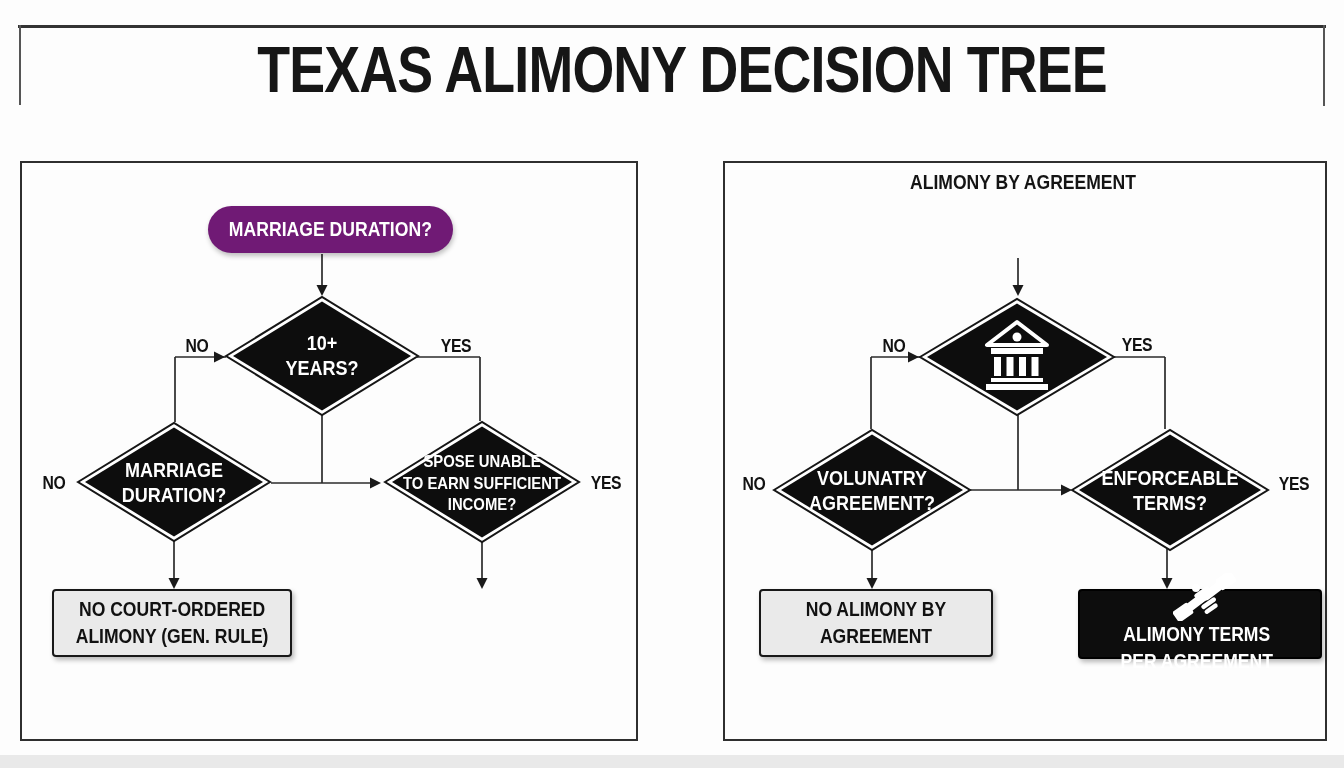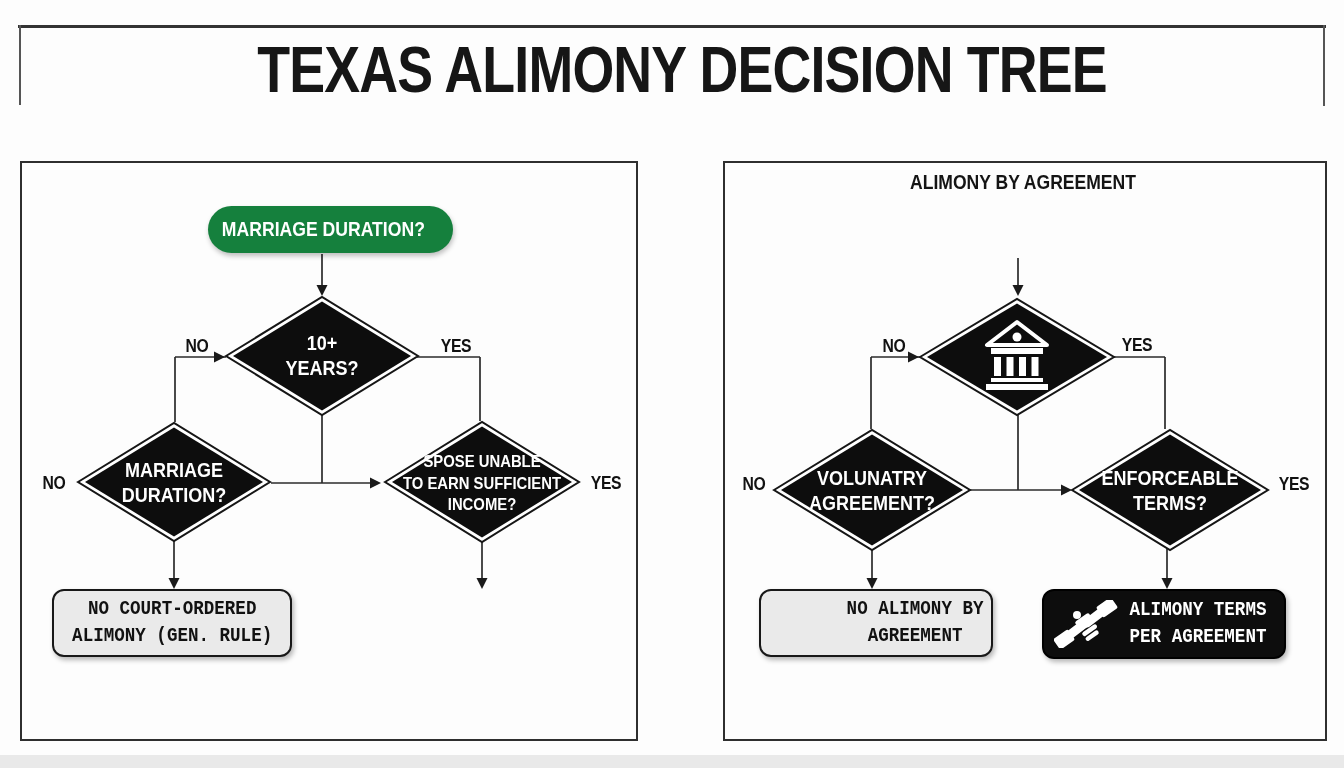--- a/index.html
+++ b/index.html
@@ -5,41 +5,41 @@
   html,body{margin:0;padding:0;background:#fcfcfc;}
   #page{position:relative;width:1344px;height:768px;background:#fdfdfd;overflow:hidden;
         font-family:"Liberation Sans",sans-serif;color:#111;padding-left:24px;}
   
   .band-line{position:absolute;background:#333;}
   #page-title{position:absolute;left:682px;top:70px;transform:translate(-50%,-50%) scaleX(0.84);
         font-size:64px;font-weight:bold;letter-spacing:-1px;white-space:nowrap;color:#161616;}
   
   .panel{position:absolute;border:2px solid #2f2f2f;background:transparent;}
   
-  .pill{position:absolute;background:#15803d;color:#fff;border-radius:27px;
-        display:flex;align-items:center;font-weight:bold;
+  .pill{position:absolute;background:#701a75;color:#fff;border-radius:27px;
+        display:flex;align-items:center;justify-content:center;font-weight:bold;
         box-shadow:1px 3px 5px rgba(0,0,0,.25);}
   .pill .t{transform:scaleX(0.88);white-space:nowrap;}
   
   .lbl{position:absolute;transform:translate(-50%,-50%) scaleX(0.9);font-weight:bold;
         white-space:nowrap;text-align:center;color:#111;}
   .lbl.small{font-size:17.5px;letter-spacing:-0.3px;}
   
   .dtxt{position:absolute;transform:translate(-50%,-50%) scaleX(0.9);text-align:center;
         font-weight:bold;color:#fff;font-size:20px;line-height:25px;white-space:nowrap;}
   .dtxt.three{font-size:16.5px;line-height:21.5px;}
   .dtxt .line{display:block;}
   
-  .obox{position:absolute;border:2.5px solid #181818;border-radius:12px;background:#eaeaea;
+  .obox{position:absolute;border:2.5px solid #181818;border-radius:4px;background:#eaeaea;
         display:flex;flex-direction:column;align-items:center;justify-content:center;
         font-weight:bold;color:#111;font-size:19.5px;line-height:27px;text-align:center;
-        box-shadow:2px 3px 5px rgba(0,0,0,.28);font-family:Liberation Mono, monospace;}
+        box-shadow:2px 3px 5px rgba(0,0,0,.28);}
   .obox .blk{transform:scaleX(0.9);white-space:nowrap;}
   .obox .blk span{display:block;}
-  .obox.dark{background:#0d0d0d;color:#fff;border-color:#000;flex-direction:row;}
+  .obox.dark{background:#0d0d0d;color:#fff;border-color:#000;flex-direction:column;margin-left:36px;}
   .obox.dark .blk{flex:1;text-align:center;}
   #flow-svg{position:absolute;left:0;top:0;}
   #panel-right-header{position:absolute;left:1023px;top:182px;transform:translate(-50%,-50%) scaleX(0.9);
         font-size:19.5px;font-weight:bold;white-space:nowrap;color:#141414;}
   #bottom-strip{position:absolute;left:0;top:755px;width:1344px;height:13px;background:#e9e9e9;}
 </style>
 </head>
 <body>
 
 <div id="page">
@@ -167,21 +167,21 @@
     <span class="line">AGREEMENT?</span>
   </div>
   <div class="lbl small" style="left:754px;top:484px;">NO</div>
 
   <div class="dtxt" style="left:1170px;top:491px;">
     <span class="line">ENFORCEABLE</span>
     <span class="line">TERMS?</span>
   </div>
   <div class="lbl small" style="left:1294px;top:484px;">YES</div>
 
-  <div class="obox" style="left:759px;top:589px;width:230px;height:64px;align-items:flex-end;">
+  <div class="obox" style="left:759px;top:589px;width:230px;height:64px;">
     <div class="blk">
       <span>NO ALIMONY BY</span>
       <span>AGREEMENT</span>
     </div>
   </div>
 
   <div class="obox dark" style="left:1042px;top:589px;width:240px;height:66px;">
     <svg width="64" height="48" viewBox="0 0 64 48" style="margin-left:10px;flex:0 0 auto;">
       <g fill="#fff">
         <rect x="44" y="1" width="18" height="13" rx="2" transform="rotate(-35 53 7.5)"></rect>

